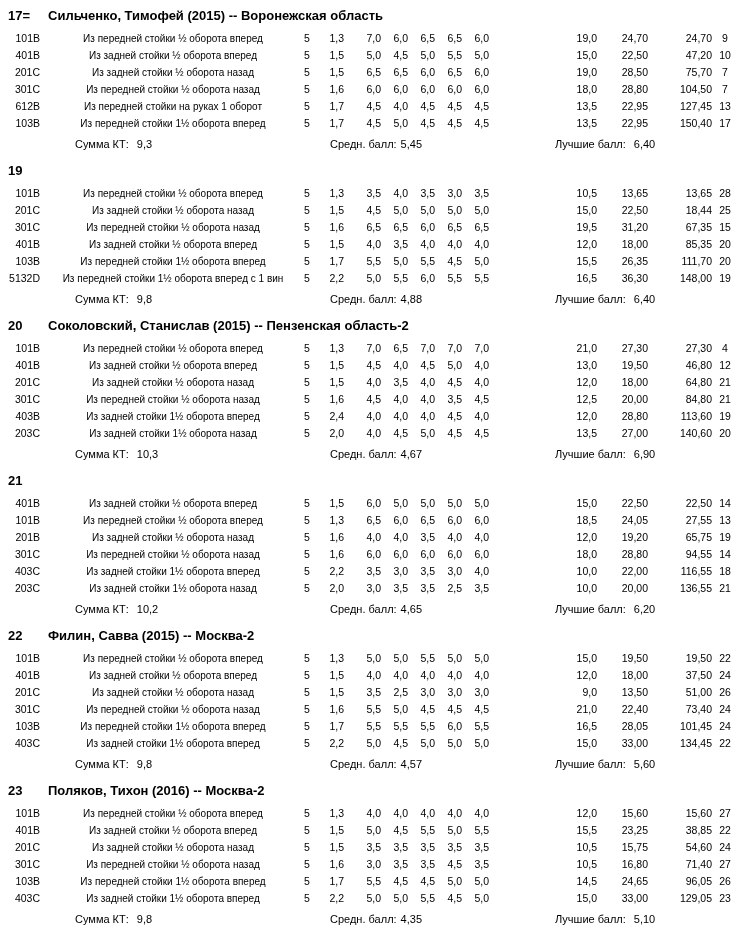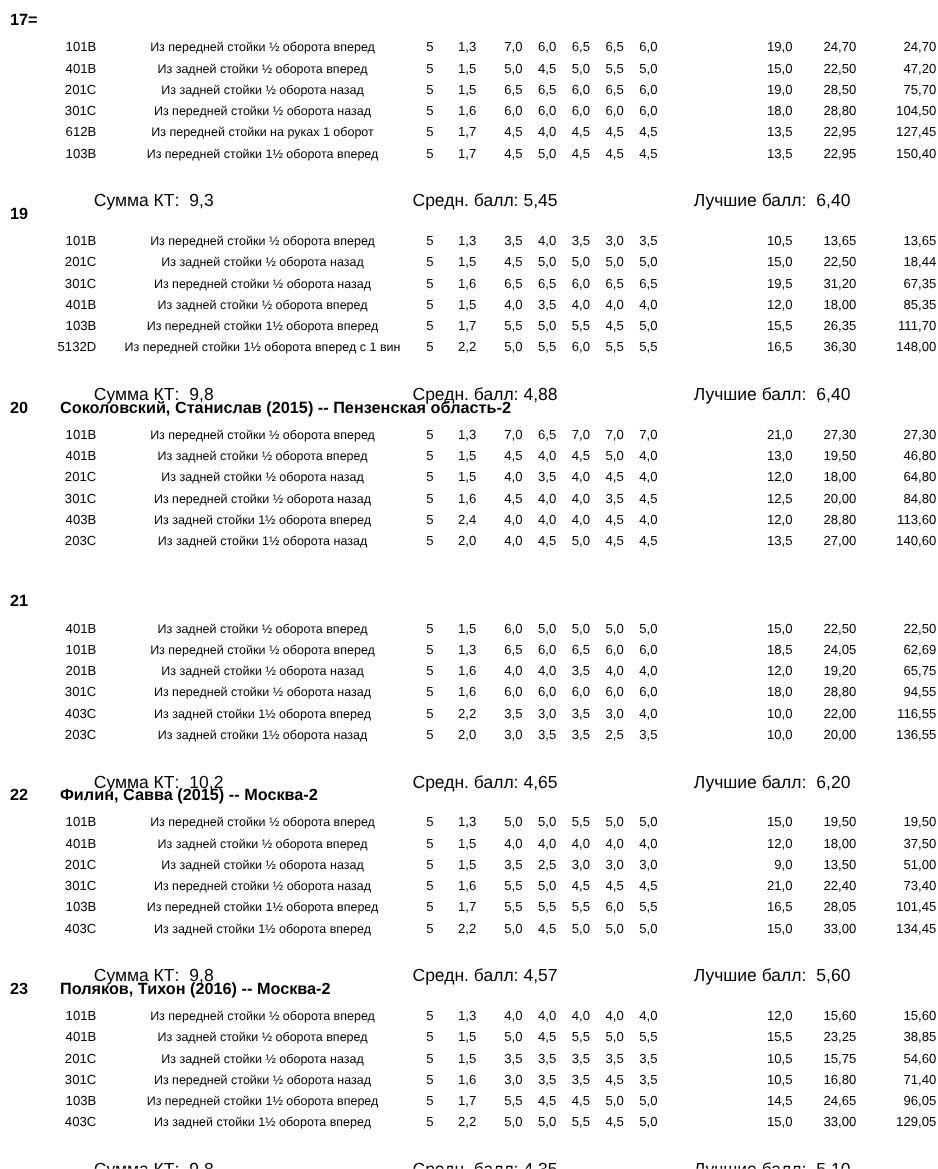--- a/index.html
+++ b/index.html
@@ -35,50 +35,50 @@
 
   .rows { }
   .dive-row {
     display: grid;
     grid-template-columns: 40px 260px 14px 30px 37px 27px 27px 27px 27px 108px 51px 64px 26px;
     height: 17px;
     align-items: center;
     font-size: 10.5px;
     line-height: 17px;
     white-space: nowrap;
-    padding-left: 37px;
   }
   .dive-row .code  { text-align: right; }
   .dive-row .desc  { padding-left: 6px; font-size: 10px; overflow: hidden; text-align: center; }
   .dive-row .board { text-align: center; }
   .dive-row .num   { text-align: right; }
   .dive-row .place { text-align: center; }
 
   .block-footer {
     position: relative;
     height: 20px;
-    margin-top: 18px;
-    font-size: 14px;
+    margin-top: 2px;
+    font-size: 11px;
     line-height: 20px;
   }
   .block-footer .f  { position: absolute; top: 0; white-space: nowrap; }
   .block-footer .f1 { left: 75px; }
   .block-footer .f2 { left: 330px; }
   .block-footer .f3 { left: 555px; }
   .block-footer .fv { margin-left: 8px; }
   .block-footer .f2 .fv { margin-left: 4px; }
 </style>
 </head>
 <body>
 
 <div class="page">
   <div id="blocks">
   <section class="block">
     <div class="block-header">
       <span class="rank">17=</span>
+      <span class="name">Сильченко, Тимофей (2015) -- Воронежская область</span>
     </div>
     <div class="rows">
   <div class="dive-row">
     <span class="code">101B</span>
     <span class="desc">Из передней стойки ½ оборота вперед</span>
     <span class="board">5</span>
     <span class="num">1,3</span>
     <span class="num">7,0</span>
     <span class="num">6,0</span>
     <span class="num">6,5</span>
@@ -380,20 +380,25 @@
     <span class="num">4,5</span>
     <span class="num">5,0</span>
     <span class="num">4,5</span>
     <span class="num">4,5</span>
     <span class="num">13,5</span>
     <span class="num">27,00</span>
     <span class="num">140,60</span>
     <span class="place">20</span>
   </div>
 </div>
+    <div class="block-footer">
+      <span class="f f1"><span>Сумма КТ:</span><span class="fv">10,3</span></span>
+      <span class="f f2"><span>Средн. балл:</span><span class="fv">4,67</span></span>
+      <span class="f f3"><span>Лучшие балл:</span><span class="fv">6,90</span></span>
+    </div>
   </section>
 
   <section class="block">
     <div class="block-header">
       <span class="rank">21</span>
     </div>
     <div class="rows">
   <div class="dive-row">
     <span class="code">401B</span>
     <span class="desc">Из задней стойки ½ оборота вперед</span>
@@ -415,21 +420,21 @@
     <span class="desc">Из передней стойки ½ оборота вперед</span>
     <span class="board">5</span>
     <span class="num">1,3</span>
     <span class="num">6,5</span>
     <span class="num">6,0</span>
     <span class="num">6,5</span>
     <span class="num">6,0</span>
     <span class="num">6,0</span>
     <span class="num">18,5</span>
     <span class="num">24,05</span>
-    <span class="num">62,69</span>
+    <span class="num">27,55</span>
     <span class="place">13</span>
   </div>
 
   <div class="dive-row">
     <span class="code">201B</span>
     <span class="desc">Из задней стойки ½ оборота назад</span>
     <span class="board">5</span>
     <span class="num">1,6</span>
     <span class="num">4,0</span>
     <span class="num">4,0</span>

